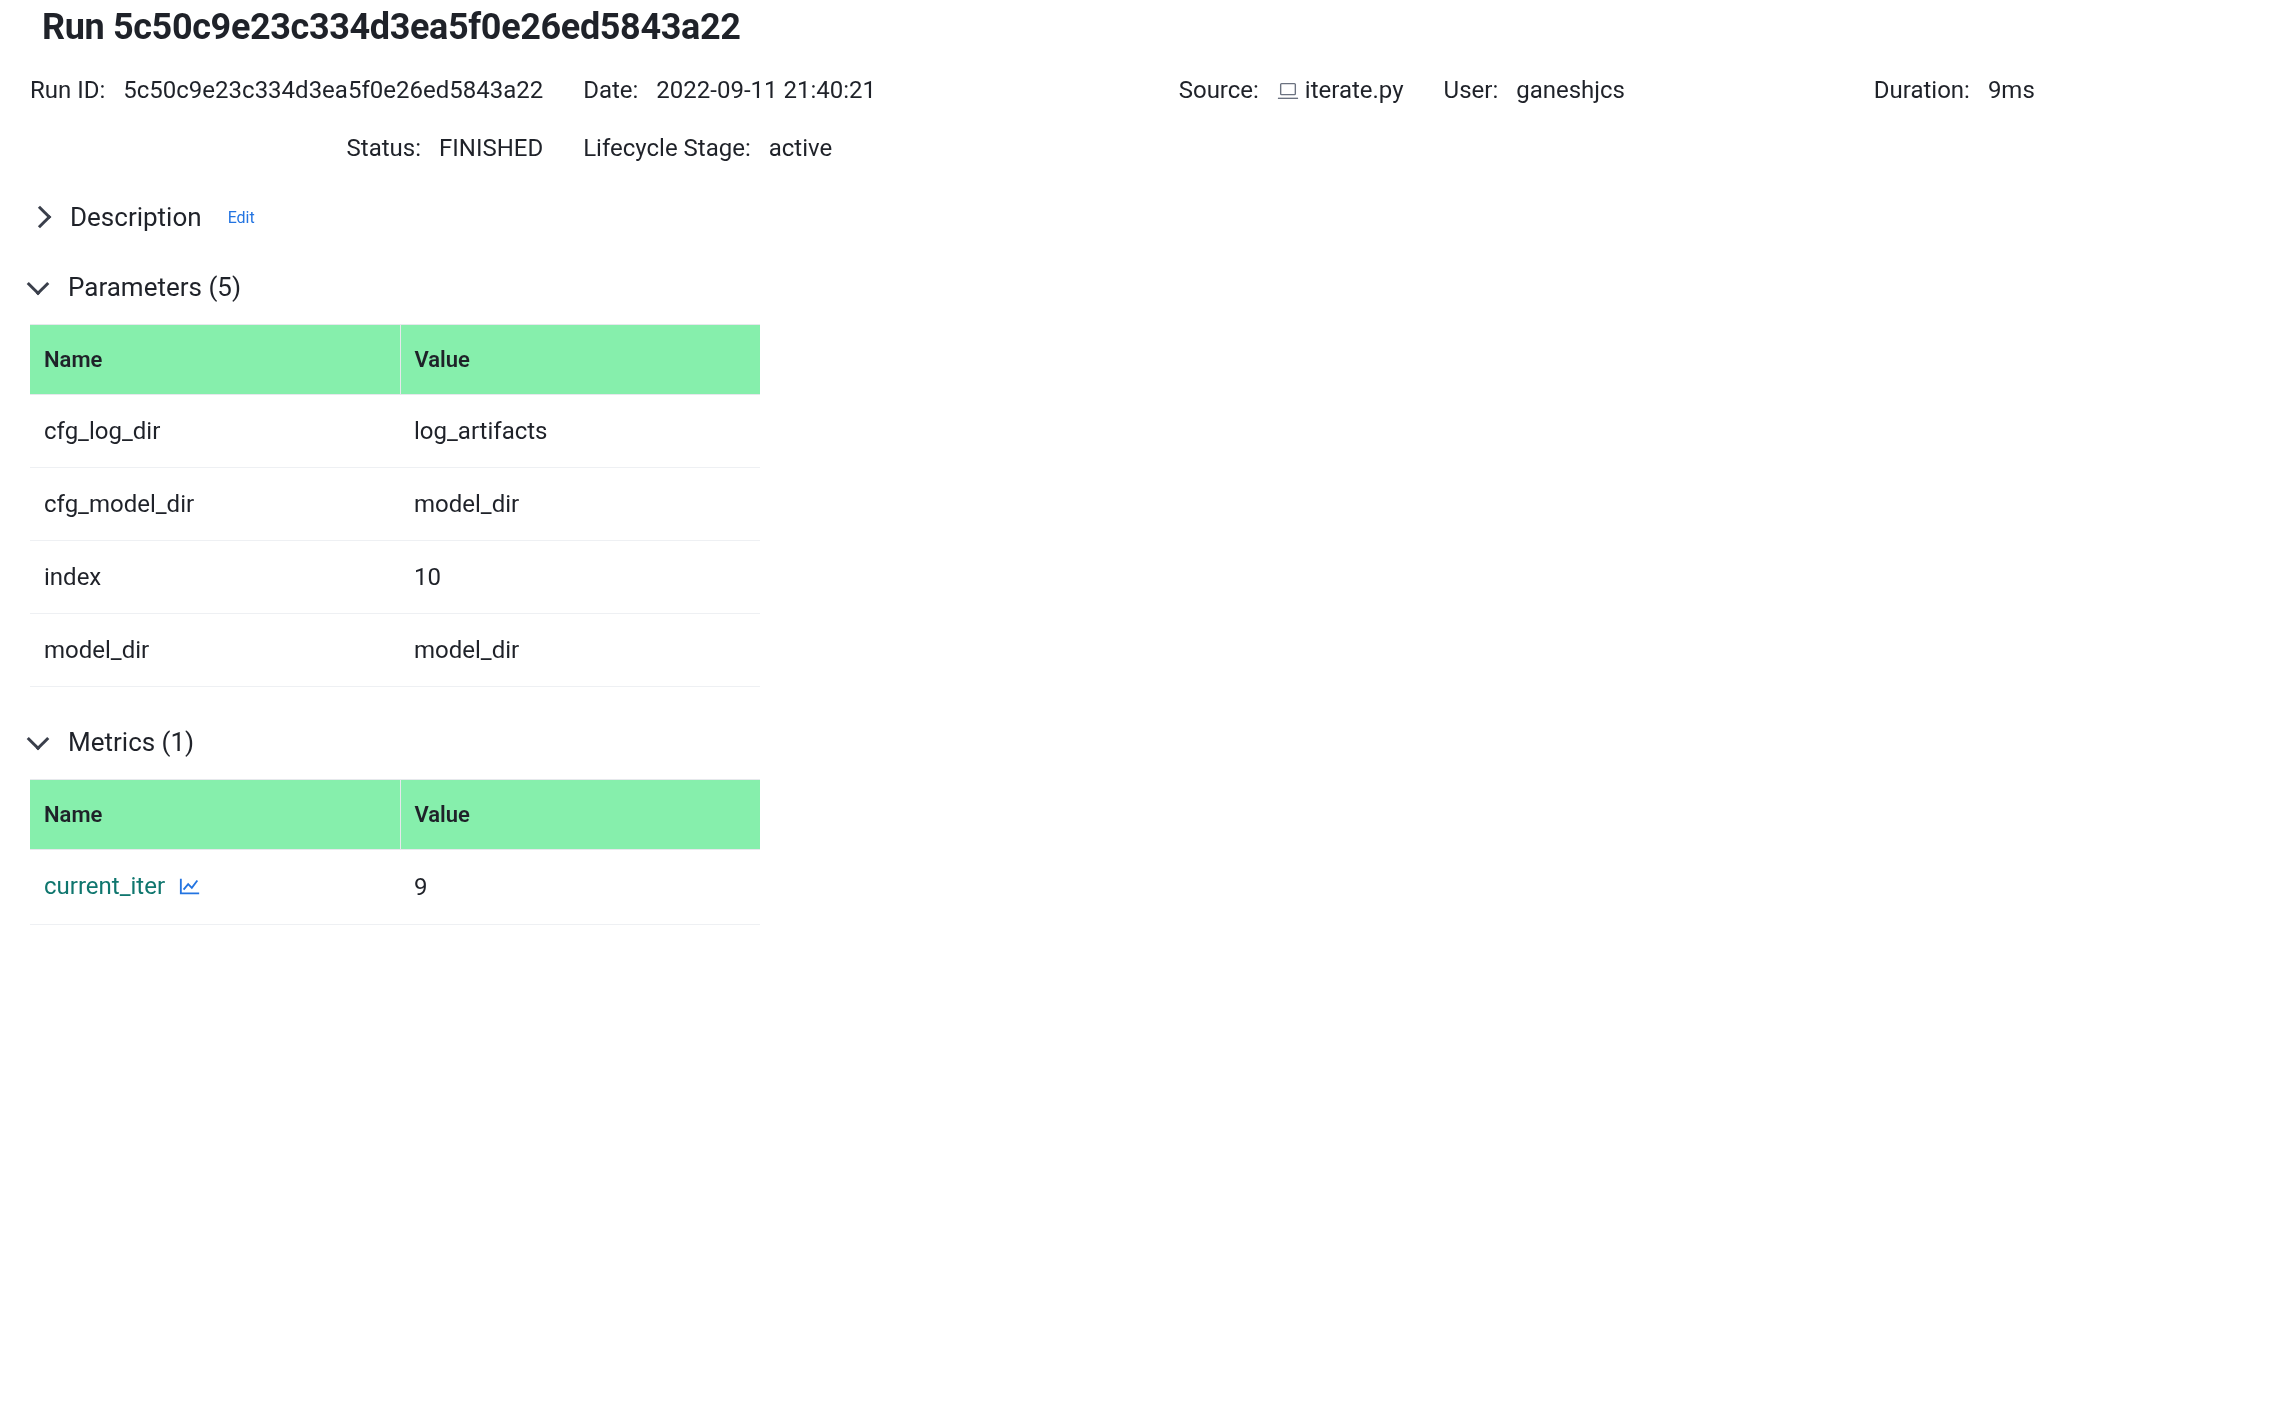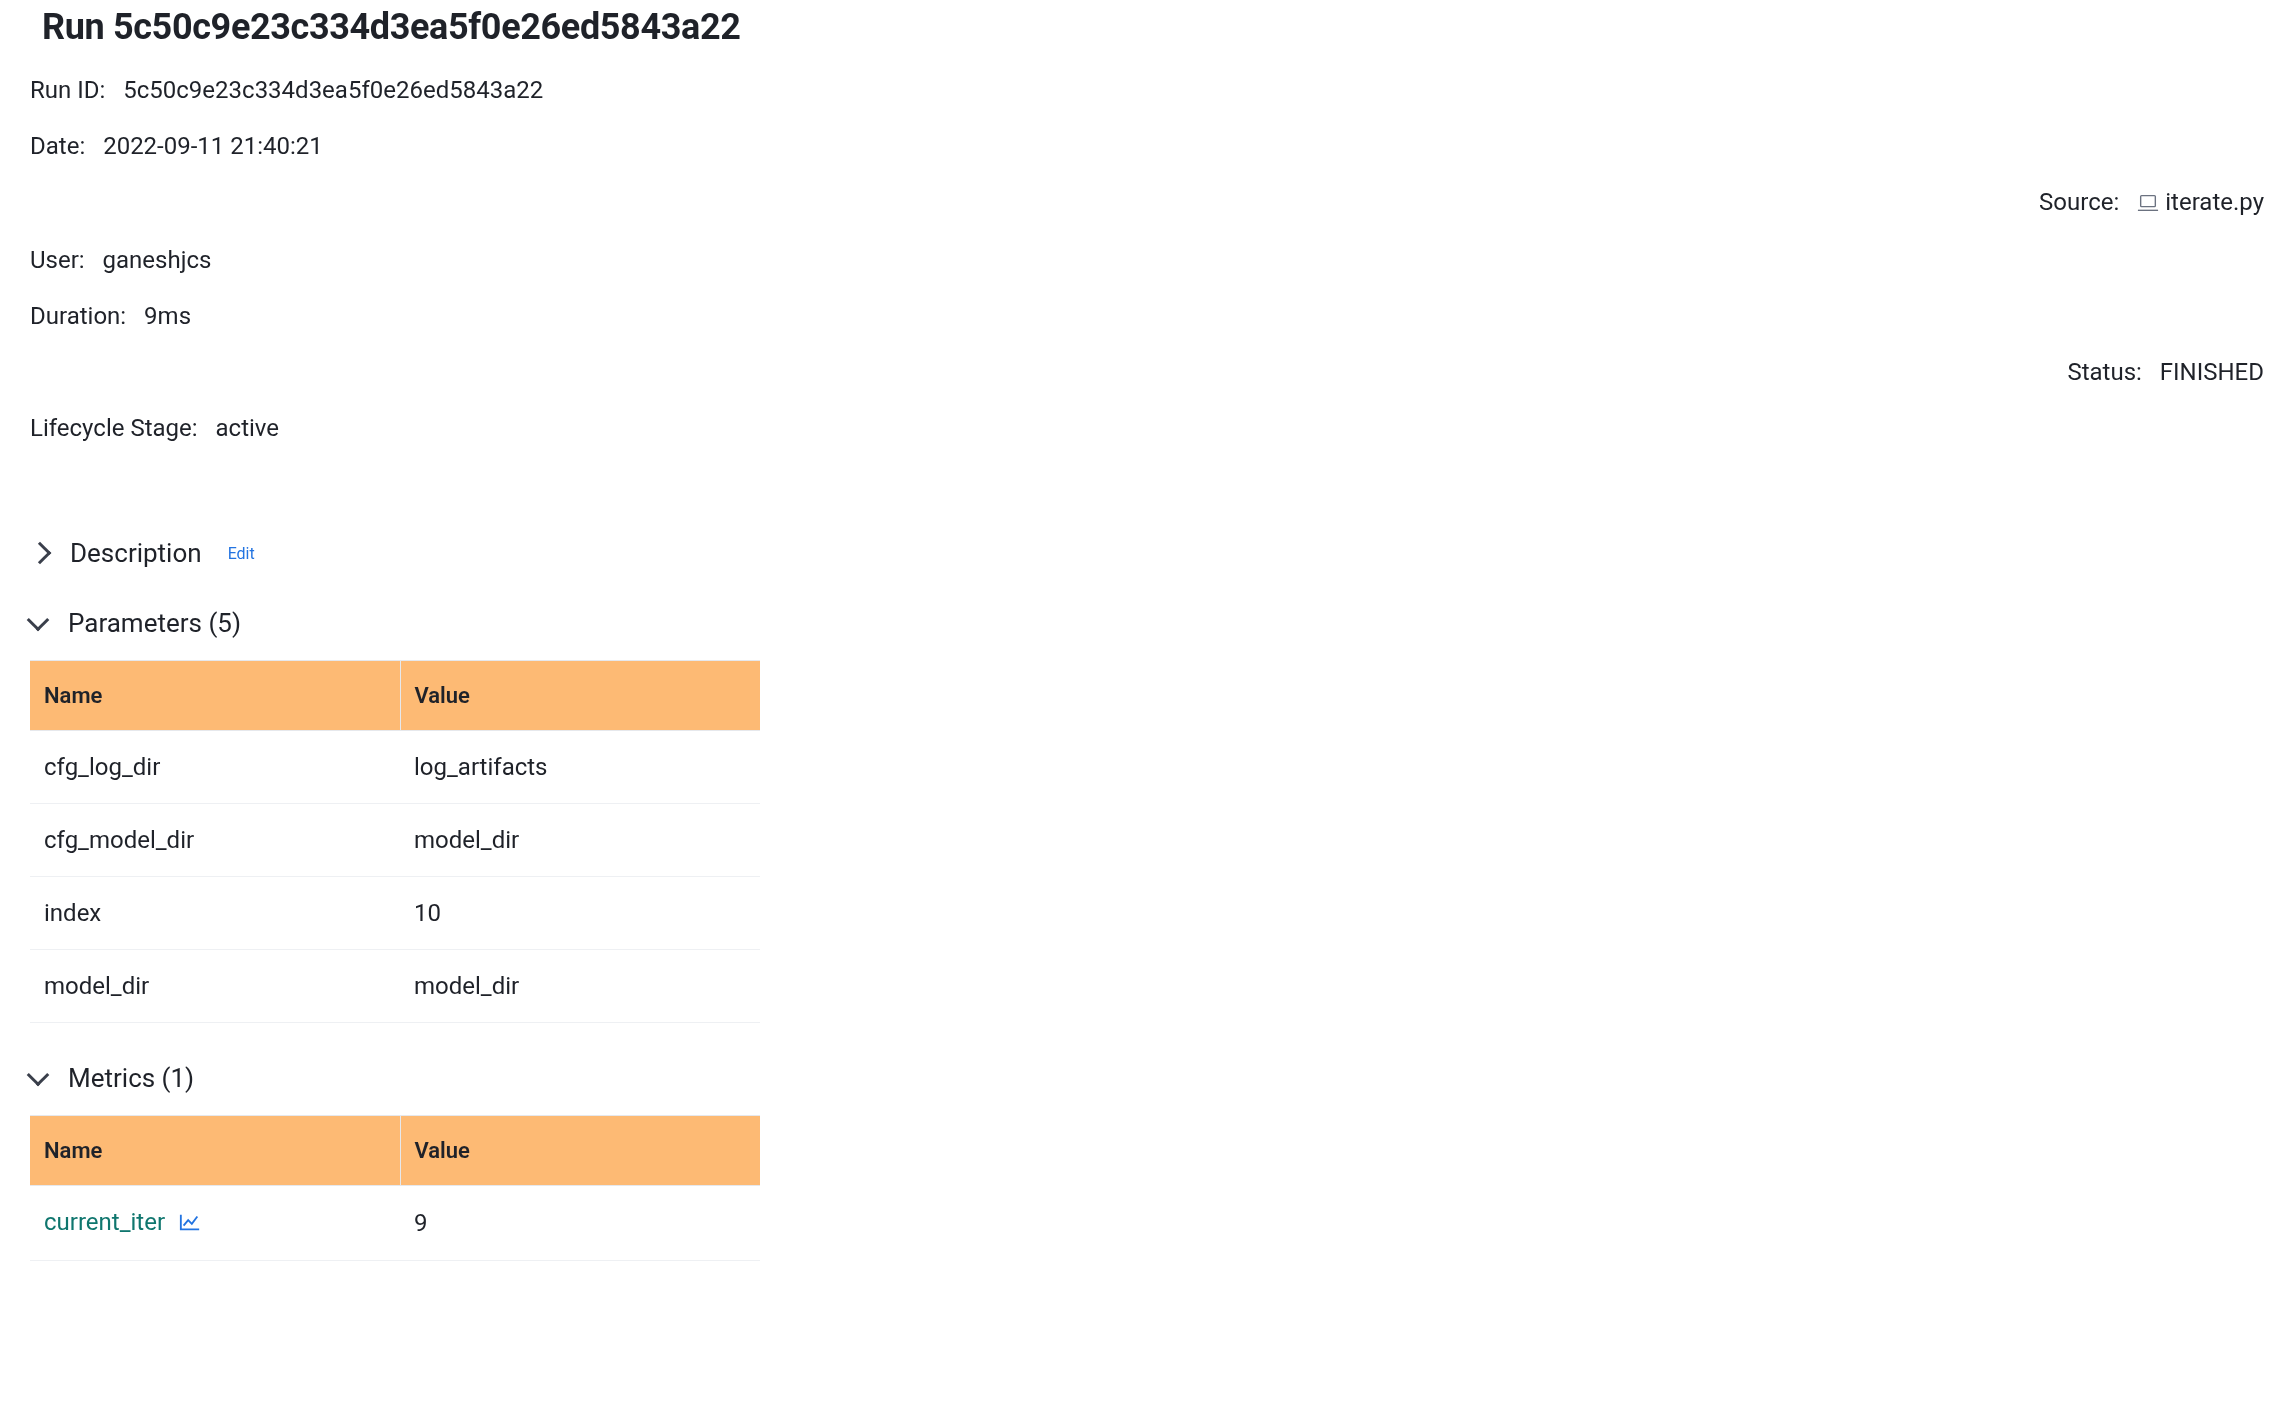--- a/index.html
+++ b/index.html
@@ -12,21 +12,21 @@
     background: #fff;
   }
   h1.page-title {
     font-size: 36px;
     font-weight: 700;
     margin: 6px 0 28px 12px;
     letter-spacing: -0.01em;
   }
   .meta-grid {
     display: grid;
-    grid-template-columns: 1fr;
+    grid-template-columns: 1fr 1fr 1fr 1fr 1fr;
     column-gap: 40px;
     row-gap: 28px;
     margin-bottom: 28px;
   }
   .meta-item { white-space: nowrap; }
   .meta-item .label { display: inline; }
   .meta-item .label::after { content: ":"; letter-spacing: 2px; }
   .meta-item .value { display: inline; margin-left: 10px; }
   .col-right { text-align: left; justify-self: end; }
 
@@ -62,21 +62,21 @@
 
   table.data {
     border-collapse: collapse;
     width: 730px;
   }
   table.data th, table.data td {
     text-align: left;
     padding: 22px 14px;
   }
   table.data thead th {
-    background: #fdba74;
+    background: #86efac;
     border-top: 1px solid #e6e8ec;
     border-bottom: 1px solid #e6e8ec;
     font-weight: 600;
     font-size: 22px;
   }
   table.data thead th + th {
     border-left: 1px solid #e6e8ec;
   }
   table.data thead th.col-name { width: 370px; }
   table.data tbody td {

